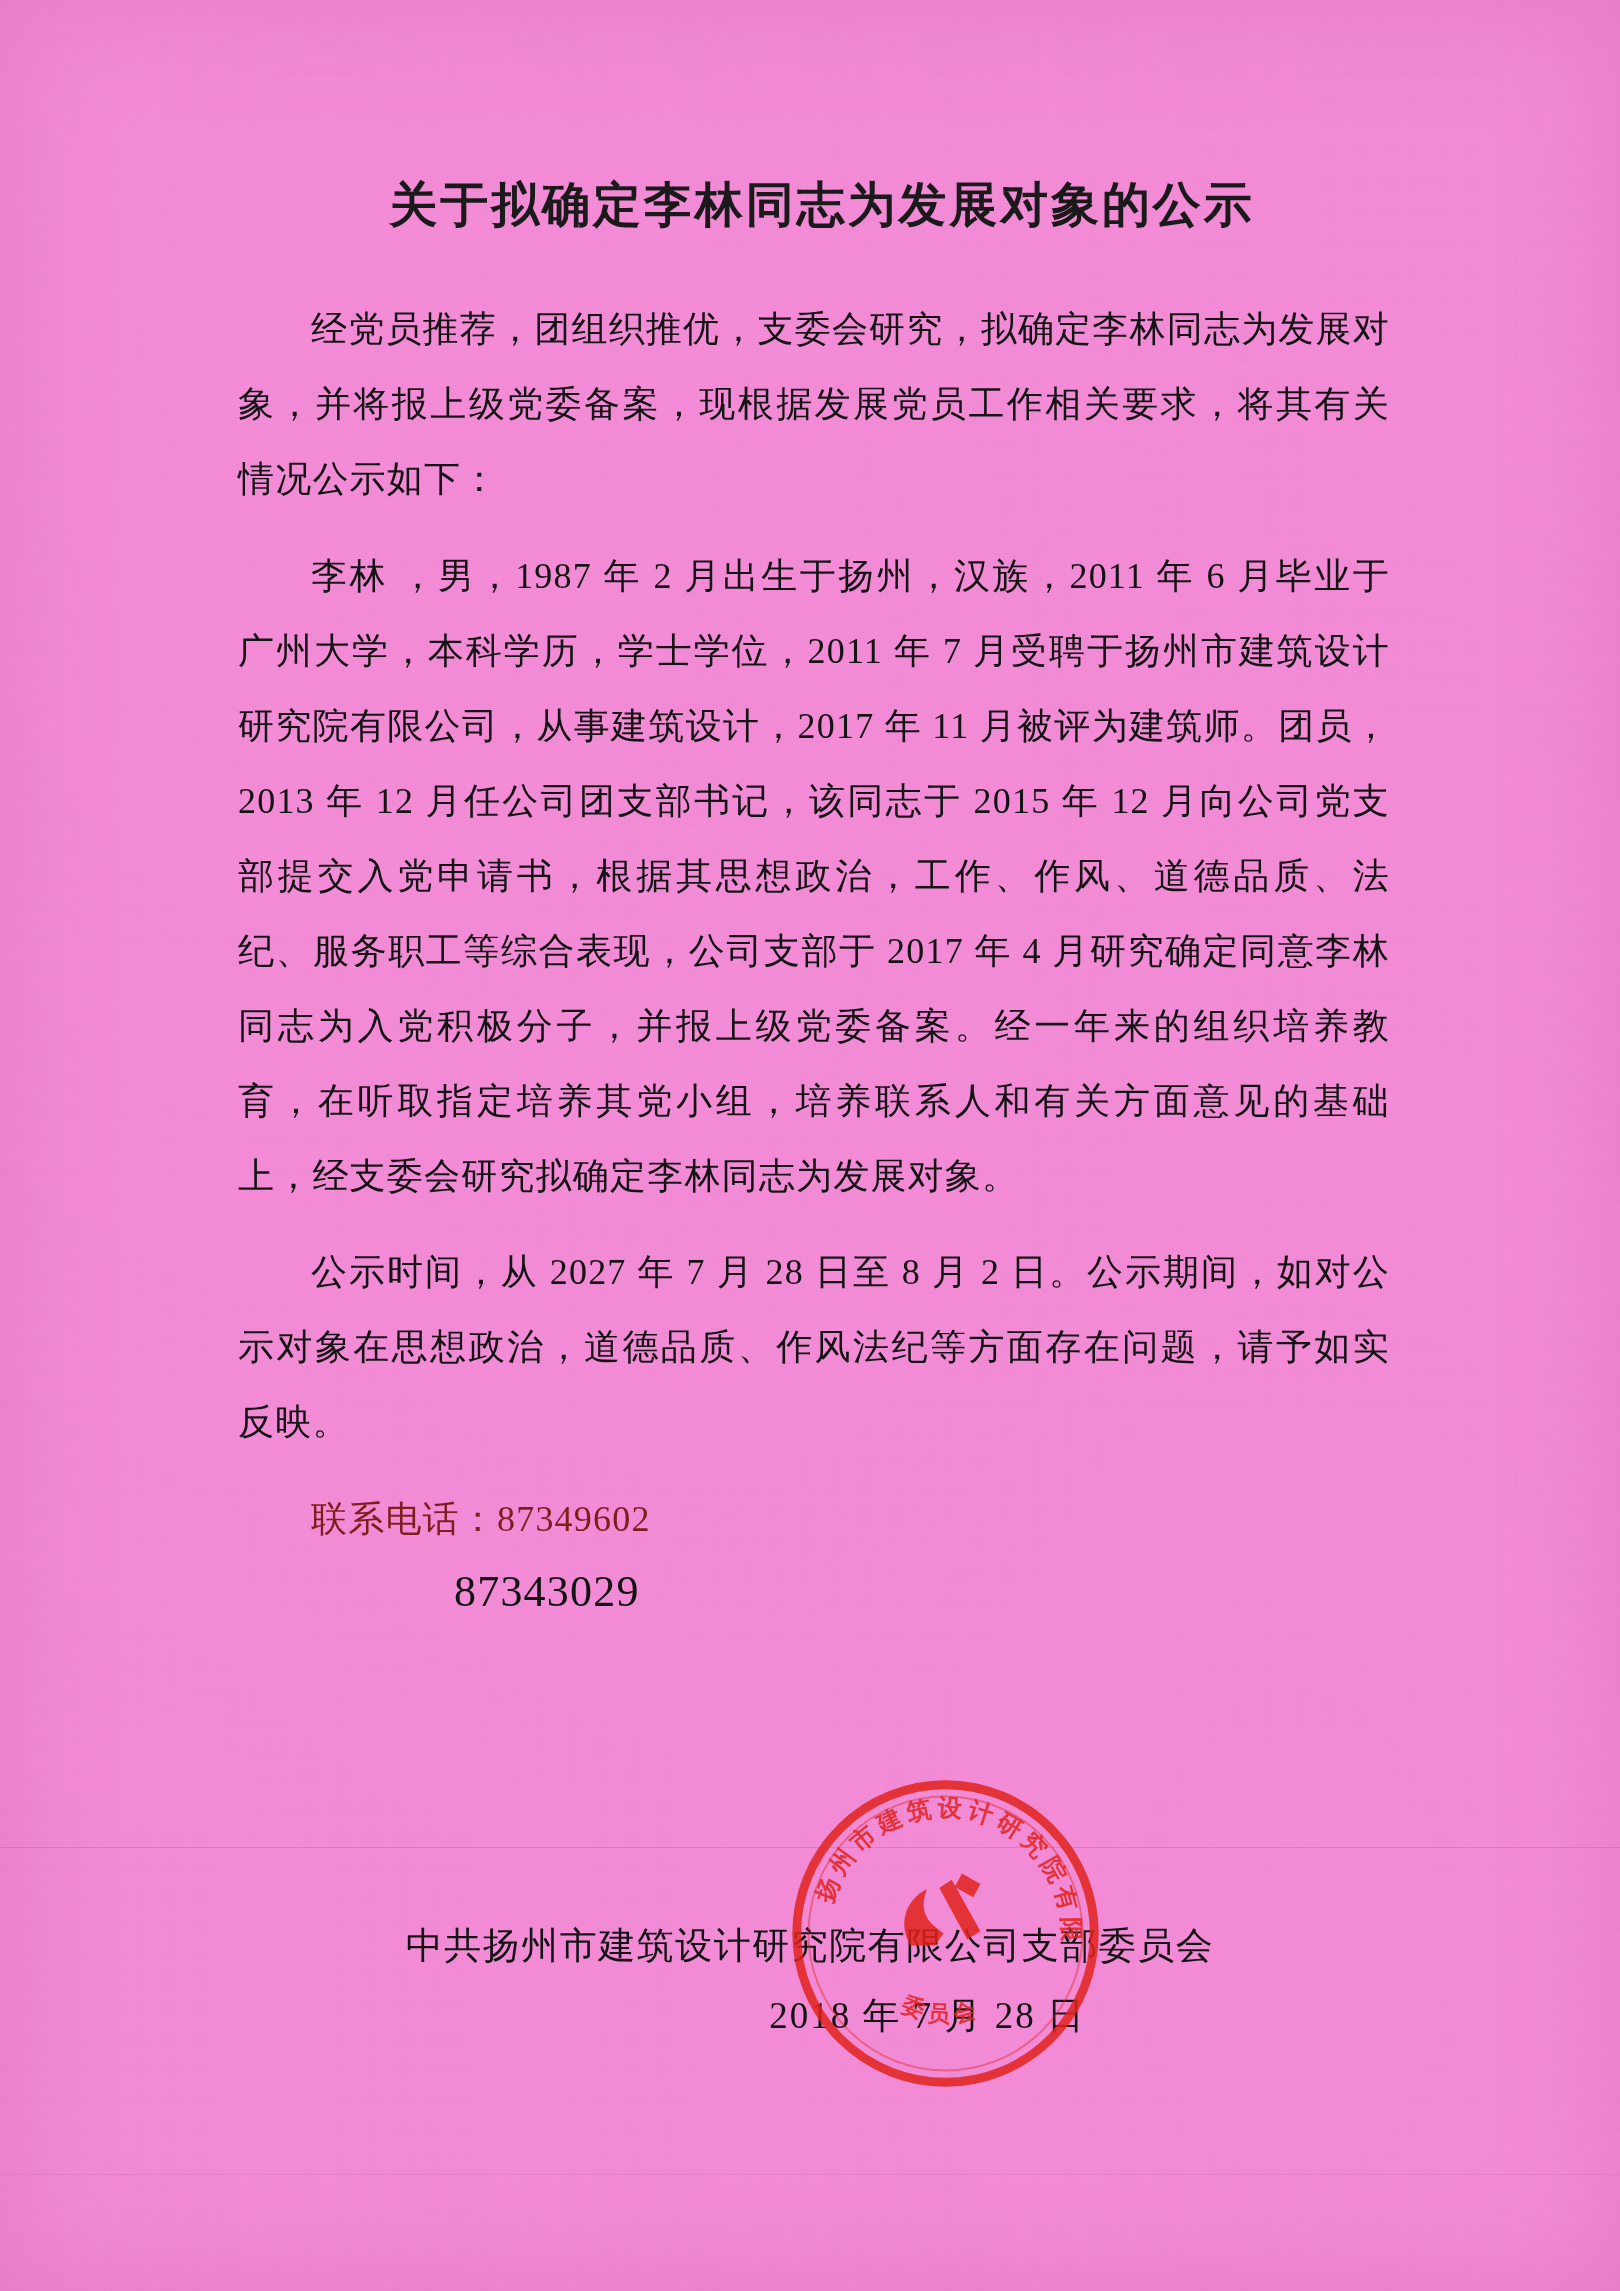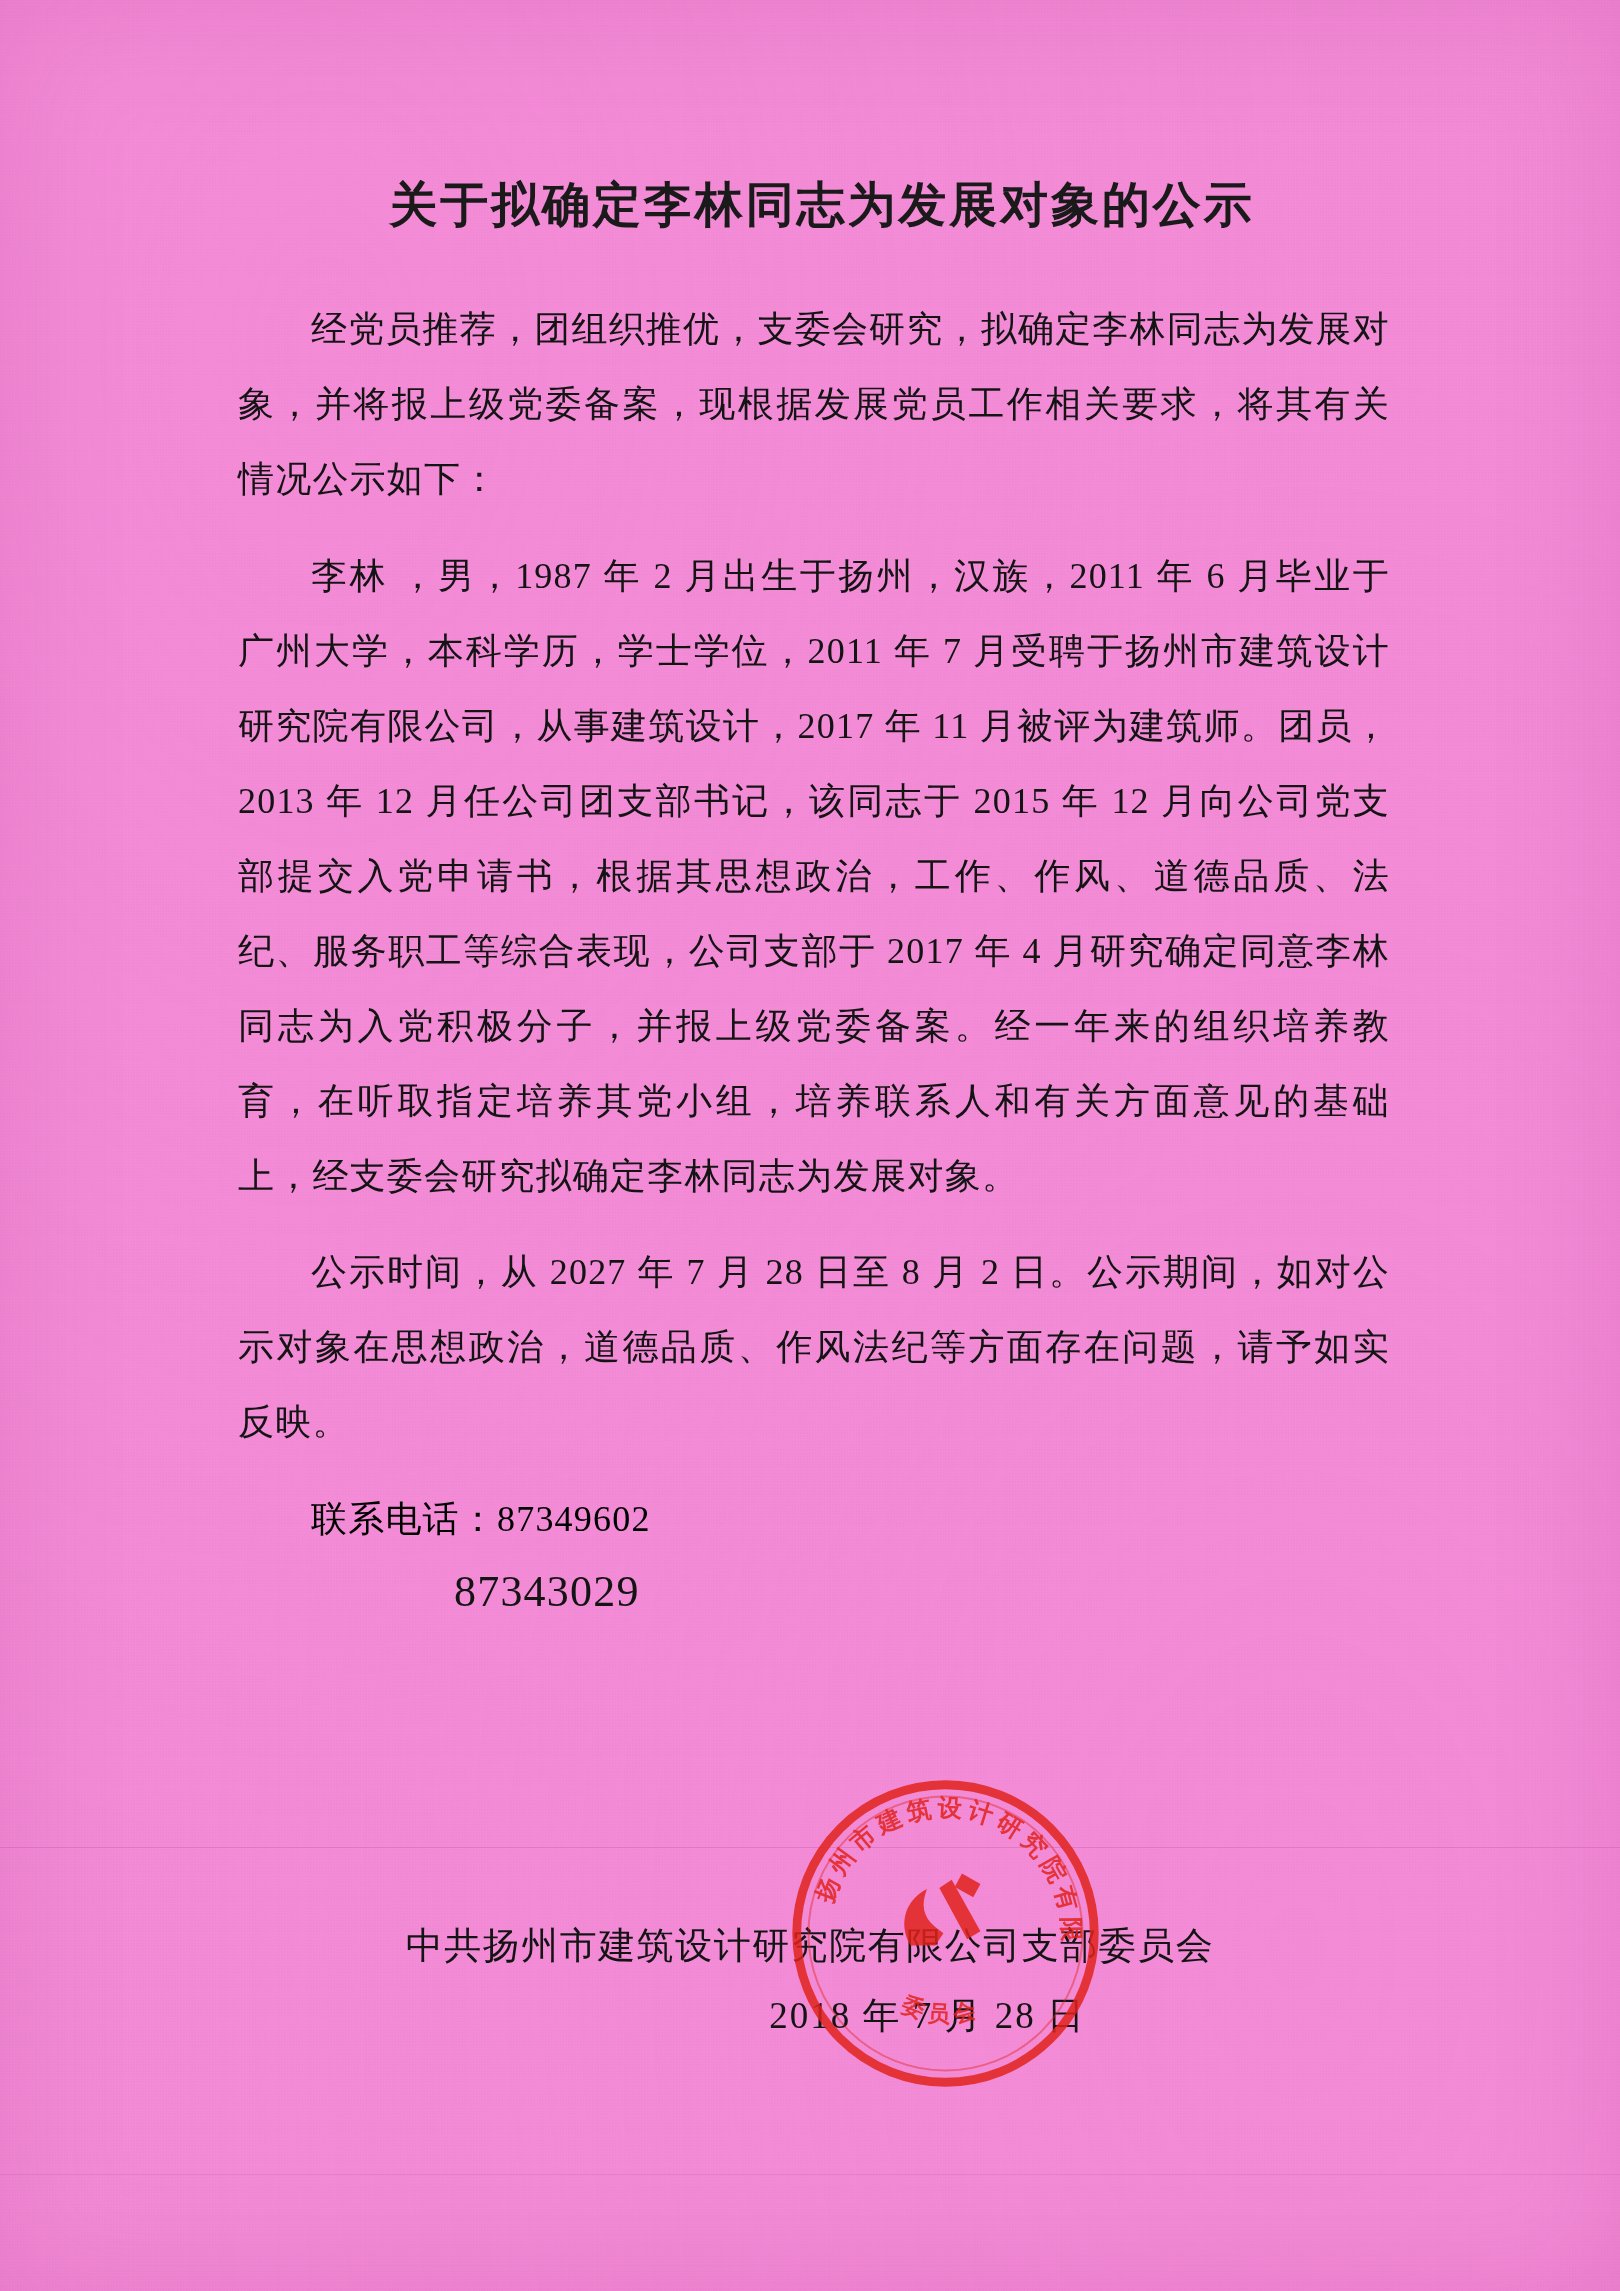--- a/index.html
+++ b/index.html
@@ -83,21 +83,21 @@
     text-indent: 73px;
     letter-spacing: 1.2px;
   }
   p.para.gap {
     margin-top: 21.6px;
   }
 
   .contact-line {
     font-size: 36px;
     line-height: 75px;
-    color: #000000;
+    color: #7f1d1d;
     letter-spacing: 1.2px;
     text-indent: 73px;
     margin: 21.6px 0 0 0;
   }
   .contact-line2 {
     font-size: 44px;
     line-height: 69px;
     color: #141414;
     letter-spacing: 1.2px;
     padding-left: 216px;

